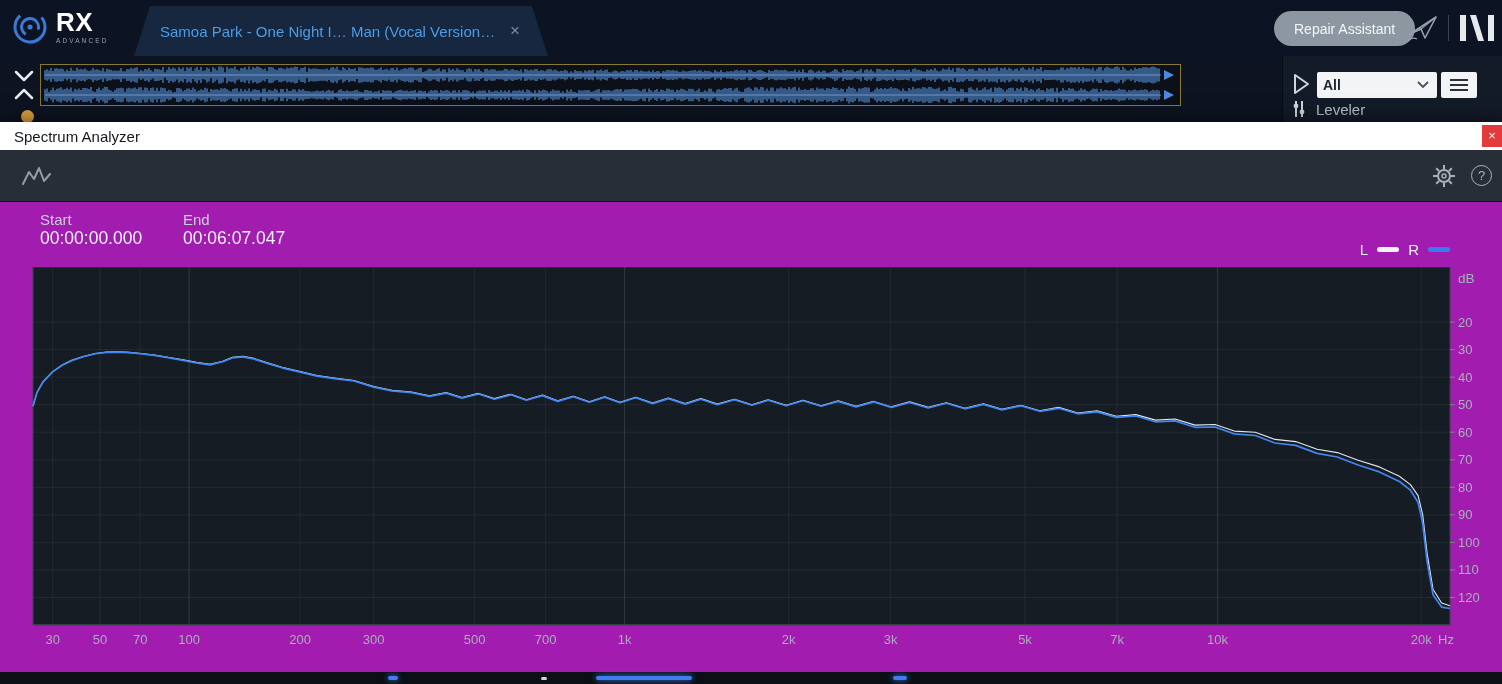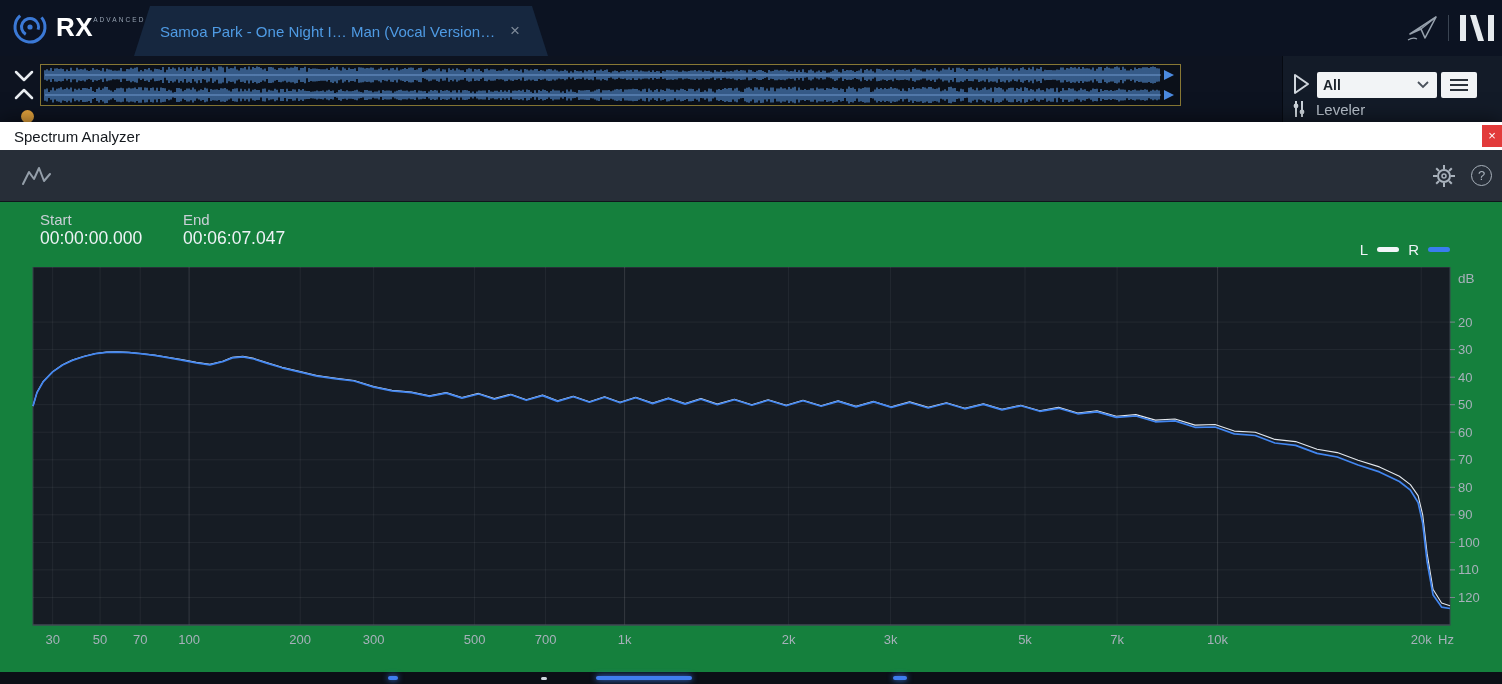--- a/index.html
+++ b/index.html
@@ -3,21 +3,21 @@
 <meta charset="utf-8">
 <style>
   * { margin:0; padding:0; box-sizing:border-box; }
   html,body { width:1502px; height:684px; overflow:hidden; background:#0c1322;
               font-family:"Liberation Sans", sans-serif; }
   .app { position:relative; width:1502px; height:684px; background:#0d1320; }
 
   
   .topbar { position:absolute; left:0; top:0; width:1502px; height:56px; background:#0c1322; }
   .logo { position:absolute; left:10px; top:7px; display:flex; align-items:center; gap:6px; }
-  .logo-txt { display:flex; flex-direction:row; line-height:1; }
+  .logo-txt { display:flex; flex-direction:column; line-height:1; }
   .logo-rx { font-size:26px; font-weight:bold; color:#ffffff; letter-spacing:0.5px; }
   .logo-sub { font-size:6.5px; letter-spacing:2.1px; color:#95a1b0; margin-top:3px; }
   .tab { position:absolute; left:134px; top:6px; width:414px; height:50px; background:#16273f;
          clip-path:polygon(16px 0, calc(100% - 16px) 0, 100% 100%, 0 100%);
          display:flex; align-items:center; padding:0 28px 0 26px; }
   .tab-title { color:#4f9be4; font-size:15px; white-space:nowrap; overflow:hidden;
                text-overflow:ellipsis; flex:1; }
   .tab-close { color:#7e8a99; font-size:17px; margin-left:14px; cursor:pointer; }
   .repair-btn { position:absolute; left:1274px; top:11px; height:35px; padding:0 20px;
                 border:none; border-radius:18px; background:#8c97a2; color:#f3f6f9;
@@ -44,21 +44,21 @@
   .preset-dd .dd-val { flex:1; }
   .menu-btn { position:absolute; left:158px; top:16px; width:36px; height:26px; background:#f2f4f6;
               border-radius:2px; display:flex; flex-direction:column; justify-content:center;
               gap:3px; align-items:center; cursor:pointer; }
   .menu-btn i { display:block; width:18px; height:2px; background:#2a313a; }
   .module-item { position:absolute; left:0; top:40px; width:220px; height:26px;
                  display:flex; align-items:center; gap:10px; padding-left:9px;
                  color:#b9c2cc; font-size:15px; cursor:pointer; }
 
   
-  .sw { position:absolute; left:0; top:122px; width:1502px; height:550px; background:#15803d;
+  .sw { position:absolute; left:0; top:122px; width:1502px; height:550px; background:#a21caf;
         box-shadow:0 0 20px rgba(0,0,0,0.6); }
   .sw-titlebar { position:relative; height:28px; background:#ffffff; display:flex;
                  align-items:center; padding-left:14px; }
   .sw-title { font-size:15px; color:#14181d; }
   .sw-close { position:absolute; right:0; top:3px; width:20px; height:22px; background:#e23b3b;
               border:none; color:#ffffff; font-size:13px; line-height:22px; text-align:center;
               cursor:pointer; font-family:inherit; }
   .sw-toolbar { position:relative; height:52px; background:#272e38; border-bottom:1px solid #10151c; }
   .spec-ic { position:absolute; left:22px; top:15px; }
   .gear-ic { position:absolute; right:46px; top:14px; cursor:pointer; }
@@ -99,20 +99,21 @@
         <span class="logo-rx">RX</span>
         <span class="logo-sub">ADVANCED</span>
       </div>
     </div>
 
     <div class="tab">
       <span class="tab-title">Samoa Park - One Night I… Man (Vocal Version).wav</span>
       <span class="tab-close">×</span>
     </div>
 
+    <button class="repair-btn">Repair Assistant</button>
 
     <svg class="doodle" width="36" height="32" viewBox="0 0 36 32">
       <path d="M4 22 L30 5 L19 26 L15 17 Z" fill="none" stroke="#97a1ad" stroke-width="1.6" stroke-linejoin="round"></path>
       <path d="M15 17 L30 5" fill="none" stroke="#97a1ad" stroke-width="1.2"></path>
       <path d="M2 28 q5 -3 9 -1" fill="none" stroke="#97a1ad" stroke-width="1.2"></path>
     </svg>
 
     <div class="tb-divider"></div>
 
     <svg class="ni" width="34" height="26" viewBox="0 0 34 26">

